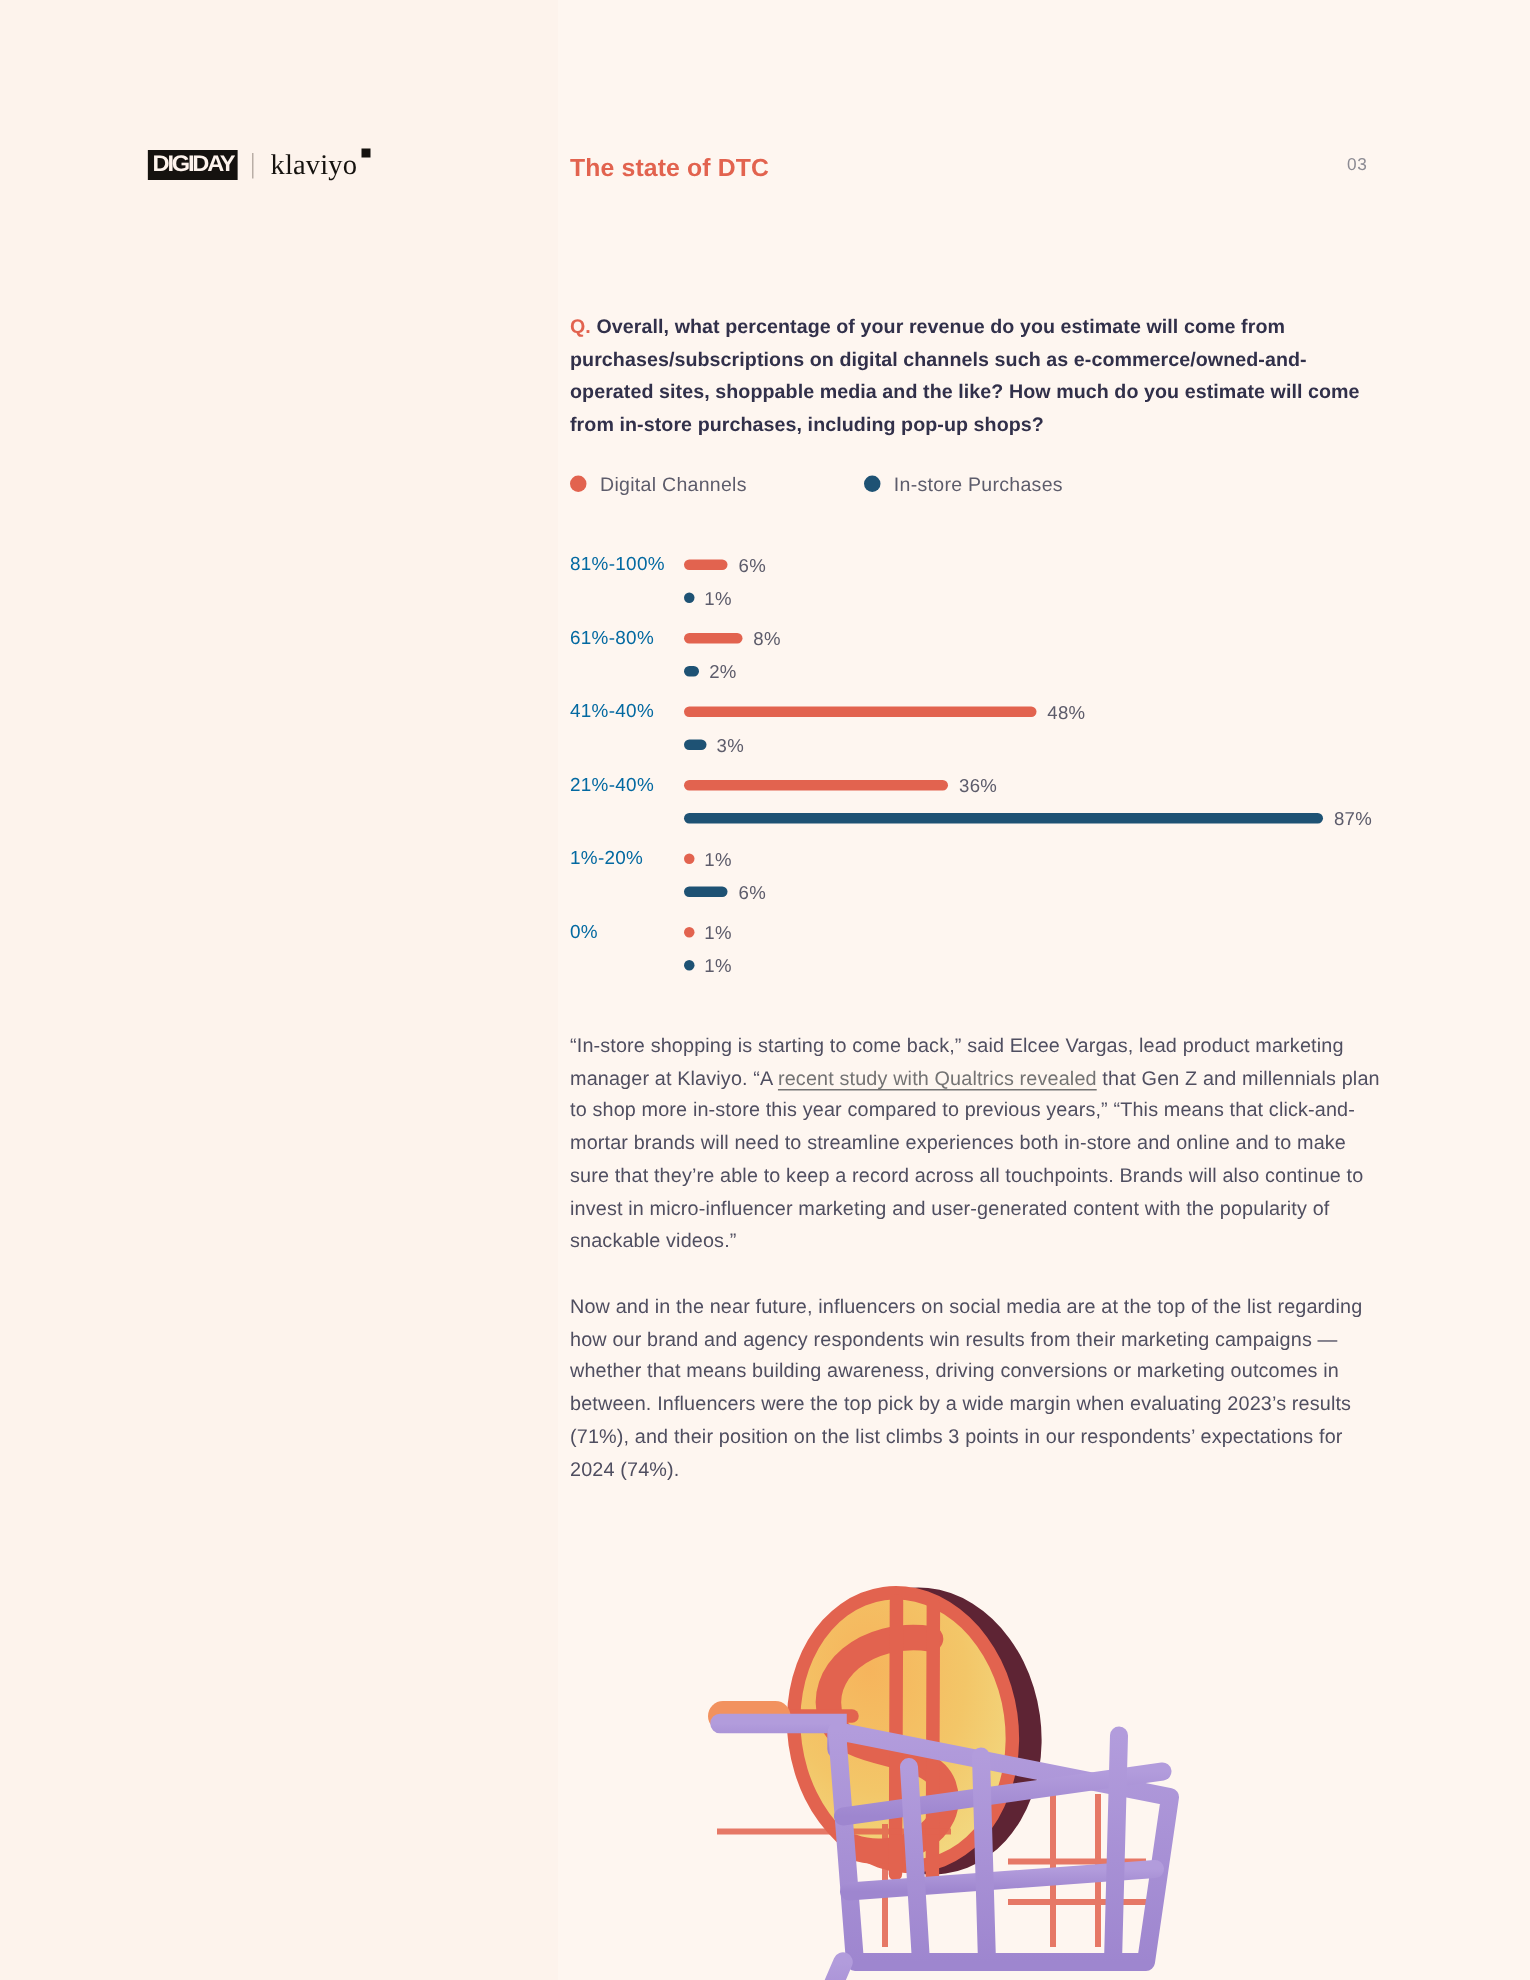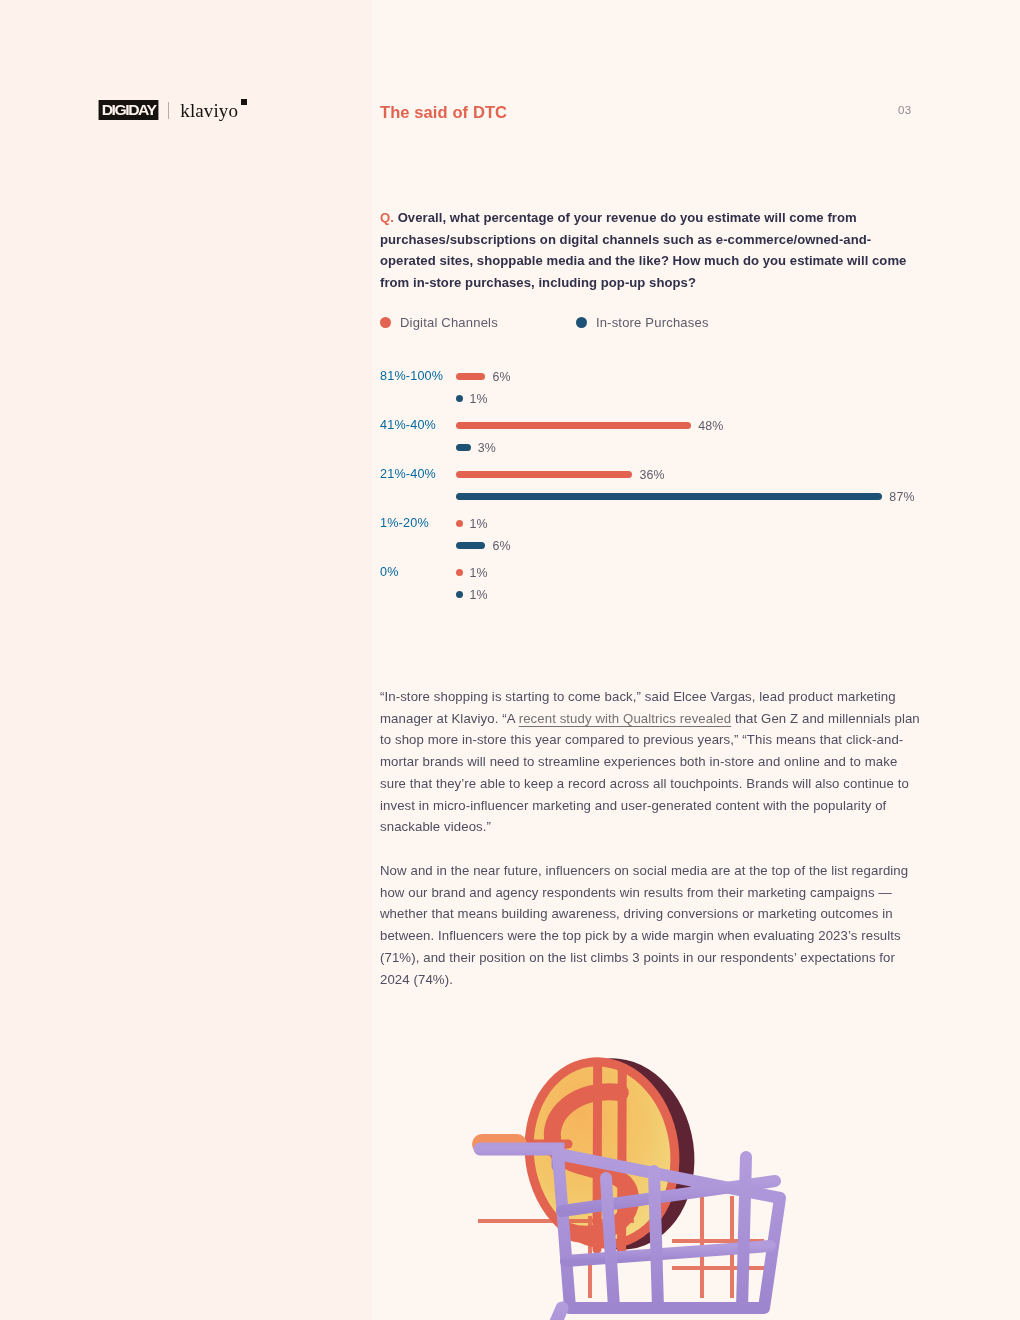--- a/index.html
+++ b/index.html
@@ -191,21 +191,21 @@
 
 <div class="header">
   <div class="brand-logos">
     <span class="logo-digiday">DIGIDAY</span>
     <span class="logo-divider"></span>
     <span class="logo-klaviyo">
       <span>klaviyo</span>
       <span class="tm"></span>
     </span>
   </div>
-  <div class="header-title">The said of DTC</div>
+  <div class="header-title">The state of DTC</div>
   <div class="page-number">03</div>
 </div>
 
 <div class="question">
   <span class="q-mark">Q.</span><span> Overall, what percentage of your revenue do you estimate will come from purchases/subscriptions on digital channels such as e-commerce/owned-and-operated sites, shoppable media and the like? How much do you estimate will come from in-store purchases, including pop-up shops?</span>
 </div>
 
 <div class="legend">
   <div class="legend-item">
     <span class="legend-dot" style="background:#E2634F"></span>
@@ -220,20 +220,31 @@
 <div class="chart" id="chart">
     <div class="chart-row">
       <div class="chart-cat">81%-100%</div>
       <div class="bar-line digital">
         <div class="bar digital" style="width: 29.4px; background: rgb(226, 99, 79);"></div>
         <span class="bar-value">6%</span>
       </div>
       <div class="bar-line instore">
         <div class="bar instore" style="width: 6.5px; background: rgb(30, 82, 116);"></div>
         <span class="bar-value">1%</span>
+      </div>
+    </div>
+    <div class="chart-row">
+      <div class="chart-cat">61%-80%</div>
+      <div class="bar-line digital">
+        <div class="bar digital" style="width: 39.2px; background: rgb(226, 99, 79);"></div>
+        <span class="bar-value">8%</span>
+      </div>
+      <div class="bar-line instore">
+        <div class="bar instore" style="width: 9.8px; background: rgb(30, 82, 116);"></div>
+        <span class="bar-value">2%</span>
       </div>
     </div>
     <div class="chart-row">
       <div class="chart-cat">41%-40%</div>
       <div class="bar-line digital">
         <div class="bar digital" style="width: 235.2px; background: rgb(226, 99, 79);"></div>
         <span class="bar-value">48%</span>
       </div>
       <div class="bar-line instore">
         <div class="bar instore" style="width: 14.7px; background: rgb(30, 82, 116);"></div>

